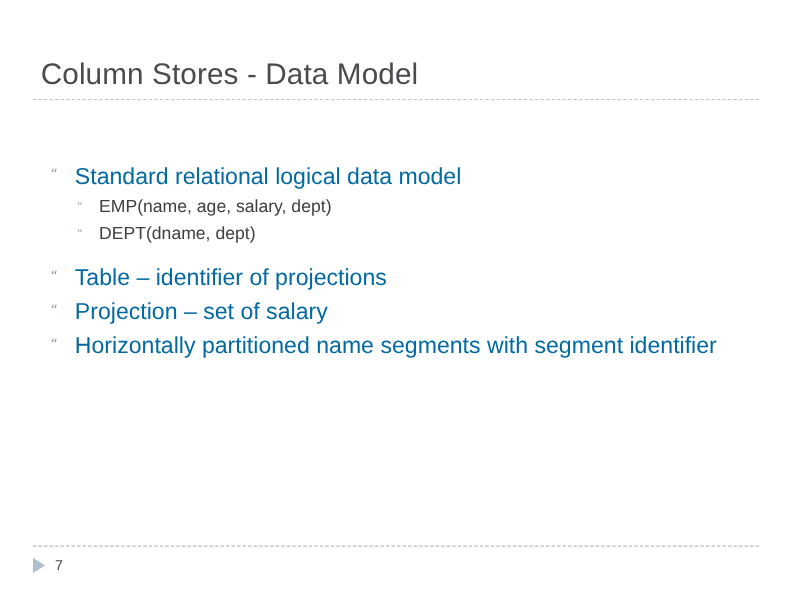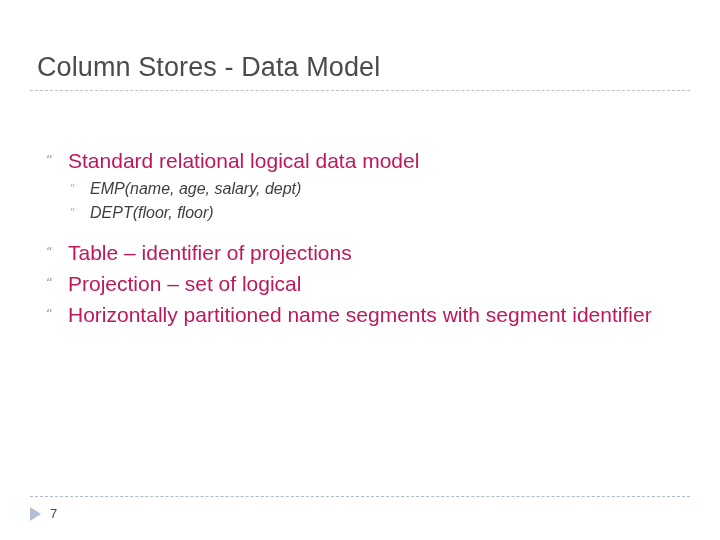--- a/index.html
+++ b/index.html
@@ -59,21 +59,21 @@
   }
 
   
   .lvl1 {
     padding-left: 16px;
     margin-bottom: 2px;
   }
   .lvl1 .btext {
     font-size: 21px;
     line-height: 29px;
-    color: #be185d;
+    color: #0369a1;
     flex: 1;
   }
   .lvl1 .bmark {
     width: 22px;
     flex: 0 0 22px;
     font-size: 13px;
     line-height: 29px;
     color: #8ea0b5;
     text-align: left;
     font-family: "DejaVu Sans", sans-serif;
@@ -84,21 +84,20 @@
   
   .lvl2 {
     padding-left: 40px;
     margin-bottom: 0px;
   }
   .lvl2 .btext {
     font-size: 16px;
     line-height: 24px;
     color: #3e3e42;
     flex: 1;
-    font-style: italic;
   }
   .lvl2 .bmark {
     width: 20px;
     flex: 0 0 20px;
     font-size: 10px;
     line-height: 24px;
     color: #9aaabd;
     text-align: left;
     font-family: "DejaVu Sans", sans-serif;
   }
@@ -152,33 +151,33 @@
       <span class="btext">Standard relational logical data model</span>
     </div>
 
     <div class="bullet-row lvl2">
       <span class="bmark">“</span>
       <span class="btext">EMP(name, age, salary, dept)</span>
     </div>
 
     <div class="bullet-row lvl2">
       <span class="bmark">“</span>
-      <span class="btext">DEPT(floor, floor)</span>
+      <span class="btext">DEPT(dname, dept)</span>
     </div>
 
     <div class="group-gap"></div>
 
     <div class="bullet-row lvl1">
       <span class="bmark">“</span>
       <span class="btext">Table – identifier of projections</span>
     </div>
 
     <div class="bullet-row lvl1">
       <span class="bmark">“</span>
-      <span class="btext">Projection – set of logical</span>
+      <span class="btext">Projection – set of salary</span>
     </div>
 
     <div class="bullet-row lvl1">
       <span class="bmark">“</span>
       <span class="btext">Horizontally partitioned name segments with segment identifier</span>
     </div>
 
   </div>
 
   <div class="footer-rule"></div>

